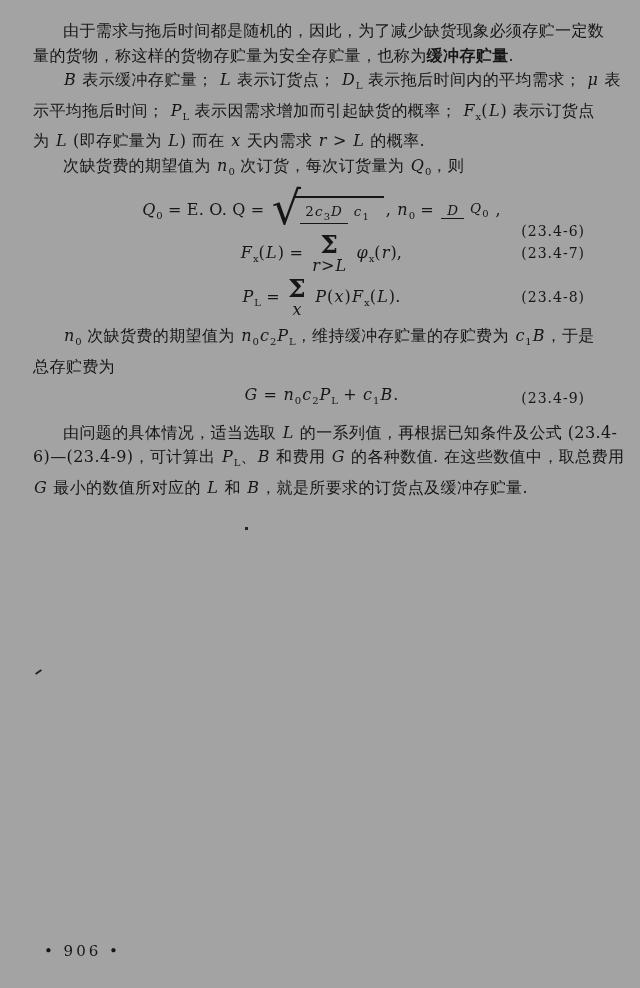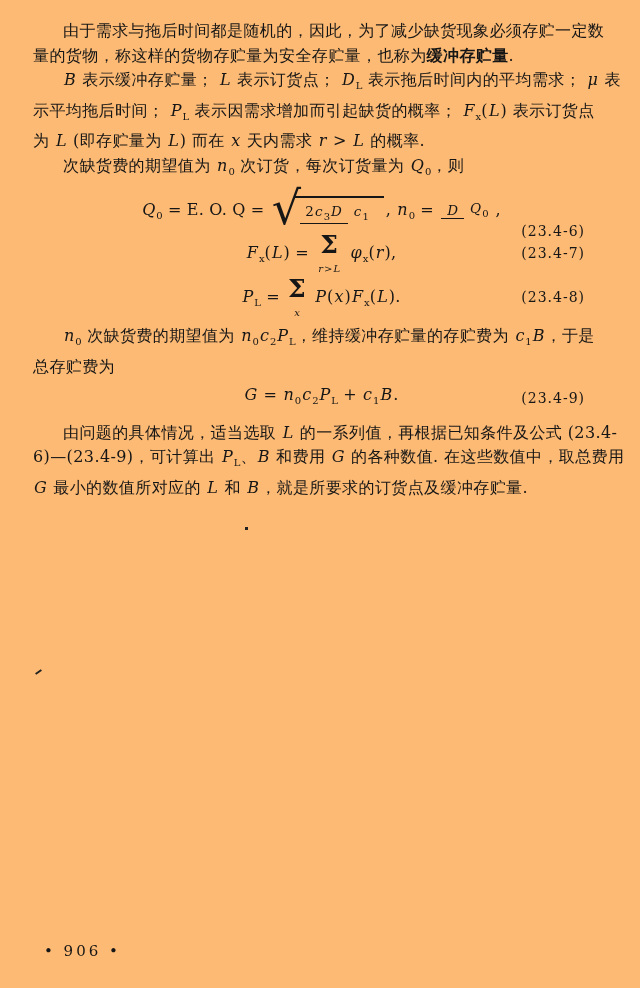--- a/index.html
+++ b/index.html
@@ -3,21 +3,21 @@
 <meta charset="utf-8">
 <style>
   html,body{margin:0;padding:0;}
   body{
     width:640px;height:988px;
     background:#e8e8e8;
     font-family:"DejaVu Serif","Liberation Serif",serif;
   }
   .page{
     position:relative;width:640px;height:988px;
-    background:#fdba74;color:#161616;overflow:hidden;
+    background:#a3a3a3;color:#161616;overflow:hidden;
   }
   .textcol{
     position:absolute;left:33px;top:19px;width:576px;
     font-size:16px;line-height:24.5px;letter-spacing:0.4px;
   }
   .line{white-space:nowrap;}
   .fl{padding-left:30px;} 
   .bd{font-weight:bold;}
   .vr{font-style:italic;letter-spacing:0;padding:0 1px;}
   .sb{font-size:10px;vertical-align:-4px;letter-spacing:0;}
@@ -39,21 +39,21 @@
   .frac .num{padding:0 5px;border-bottom:1.6px solid #161616;}
   .frac .den{padding:0 5px;}
   .sqrt{display:inline-flex;align-items:center;vertical-align:middle;margin:0 2px;}
   .sqrt .rad{font-size:46px;line-height:0.85;font-weight:normal;transform:translateY(-2px);}
   .sqrt .radicand{border-top:2px solid #161616;margin-left:-7px;padding:3px 8px 0 4px;}
   .sum{
     display:inline-flex;flex-direction:column;align-items:center;
     vertical-align:middle;line-height:1;margin:0 3px;
   }
   .sum .sigma{font-size:25px;font-weight:bold;}
-  .sum .lim{font-size:10px;margin-top:7px;}
+  .sum .lim{font-size:16px;margin-top:1px;}
   
   .speck-dot{position:absolute;left:245px;top:527px;width:3px;height:3px;background:#222;}
   .speck-tick{
     position:absolute;left:35px;top:671px;width:7px;height:2px;background:#222;
     transform:rotate(-35deg);
   }
   .pagenum{
     position:absolute;left:44px;top:942px;
     font-size:15px;letter-spacing:3px;
   }

